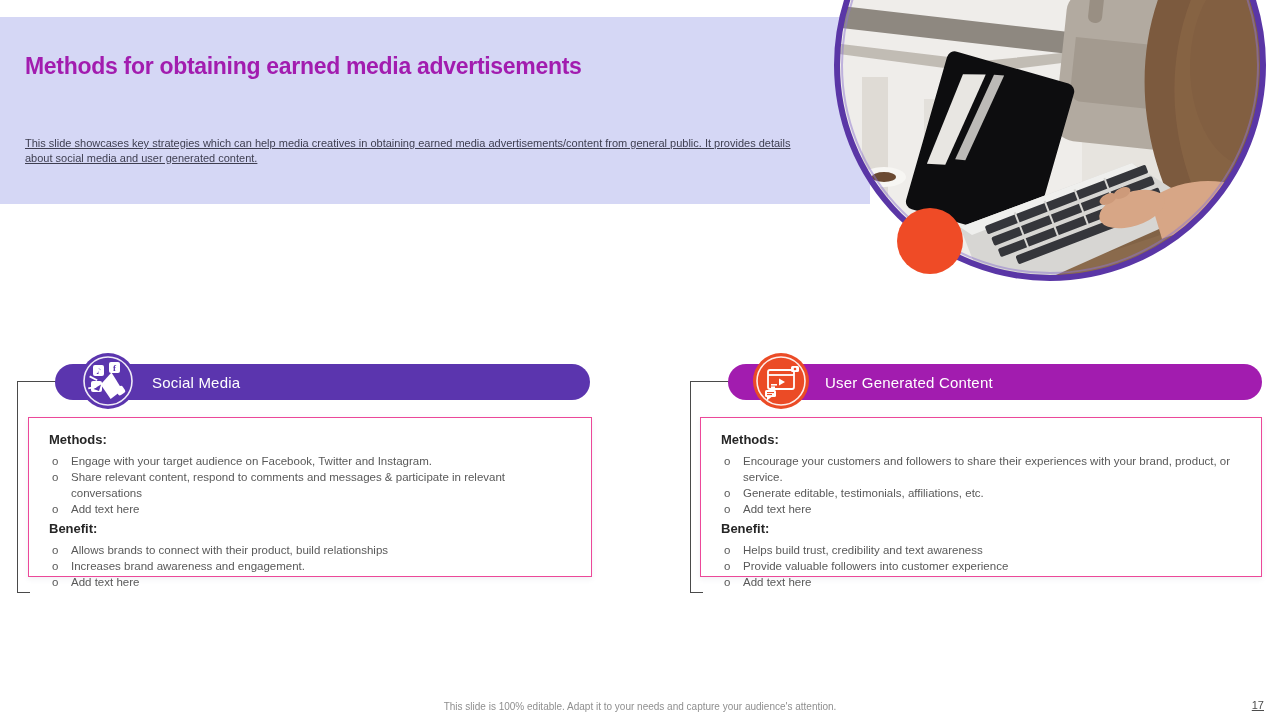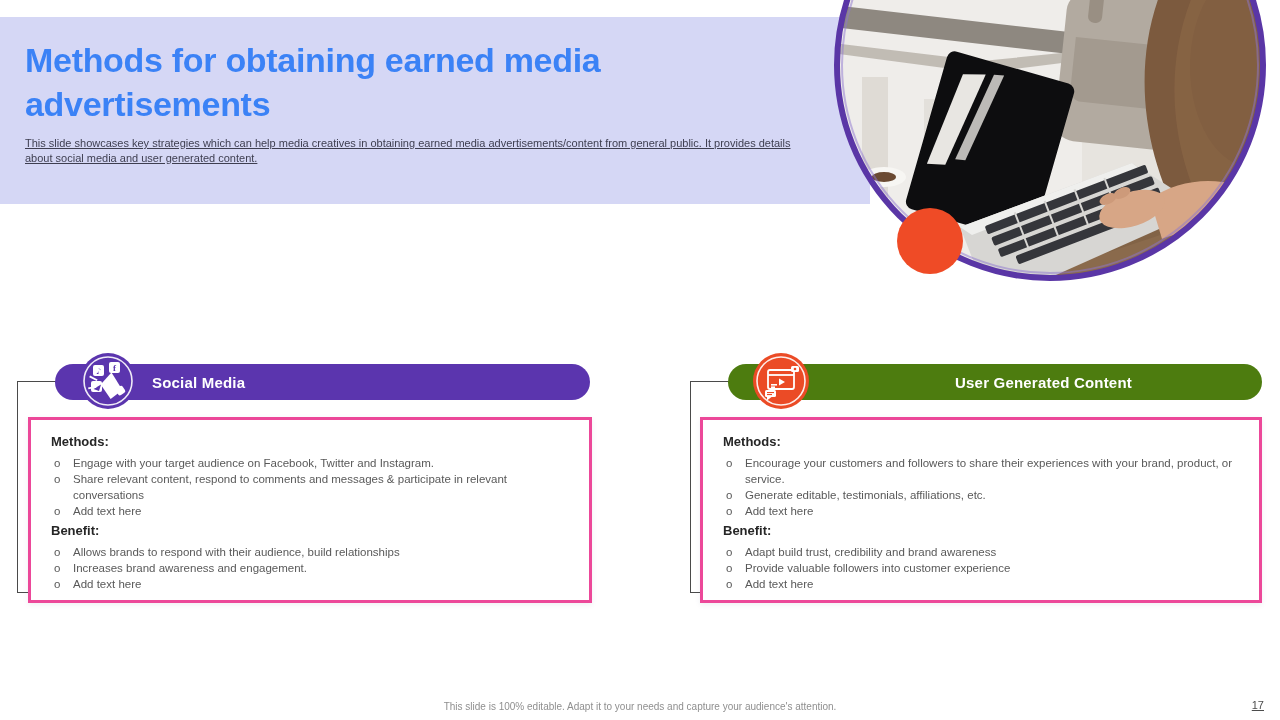--- a/index.html
+++ b/index.html
@@ -1,49 +1,49 @@
 <!DOCTYPE html>
 <html><head>
 <meta charset="utf-8">
 <style>
   html,body{margin:0;padding:0;background:#ffffff;}
   .slide{position:relative;width:1280px;height:720px;background:#ffffff;overflow:hidden;
          font-family:"Liberation Sans",sans-serif;}
 
   
   .band{position:absolute;left:0;top:17px;width:870px;height:187px;background:#d5d7f5;z-index:1;}
-  .title{position:absolute;left:25px;top:38px;width:660px;margin:0;
-         font-size:34px;line-height:44px;font-weight:700;color:#3b82f6;letter-spacing:-0.3px;z-index:2;}
+  .title{position:absolute;left:25px;top:44px;width:660px;margin:0;
+         font-size:23px;line-height:44px;font-weight:700;color:#a21caf;letter-spacing:-0.3px;z-index:2;}
   .subtitle{position:absolute;left:25px;top:136px;width:766px;margin:0;
             font-size:11px;line-height:15px;color:#3e3e50;z-index:2;text-decoration:underline;}
 
   
   .hero{position:absolute;left:832px;top:-153px;width:436px;height:436px;z-index:3;}
   .accent-dot{position:absolute;left:897px;top:208px;width:66px;height:66px;border-radius:50%;
               background:#ef4b26;z-index:4;}
 
   
   .bracket{position:absolute;top:381px;width:38px;height:211px;
            border-left:1px solid #4a4a4a;border-top:1px solid #4a4a4a;z-index:0;}
   .bracket.left{left:17px;}
   .bracket.right{left:690px;}
   .bracket .foot{position:absolute;left:-1px;bottom:0;width:13px;height:1px;background:#4a4a4a;}
 
   
   .pill{position:absolute;top:364px;height:36px;border-radius:18px;display:flex;align-items:center;
-        color:#ffffff;font-size:15px;font-weight:700;letter-spacing:0.2px;z-index:1;}
+        color:#ffffff;font-size:15px;font-weight:400;letter-spacing:0.2px;z-index:1;}
   .pill.purple{left:55px;width:535px;background:#5b35ae;padding-left:97px;box-sizing:border-box;}
-  .pill.orange{left:728px;width:534px;background:#4d7c0f;padding-left:97px;box-sizing:border-box;justify-content:center;}
+  .pill.orange{left:728px;width:534px;background:#a21caf;padding-left:97px;box-sizing:border-box;}
 
   .badge{position:absolute;top:353px;width:56px;height:56px;z-index:2;}
   .badge.left{left:80px;}
   .badge.right{left:753px;}
 
   
-  .card{position:absolute;top:417px;height:186px;background:#ffffff;border:3px solid #ec4899;
+  .card{position:absolute;top:417px;height:160px;background:#ffffff;border:1px solid #ec4899;
         box-shadow:0 2px 5px rgba(110,110,140,0.10);box-sizing:border-box;padding:12px 20px;z-index:1;}
   .card.leftc{left:28px;width:564px;}
   .card.rightc{left:700px;width:562px;}
   .sec-head{font-size:13px;font-weight:700;color:#262626;margin:2px 0 6px 0;}
   .sec-head.second{margin-top:4px;}
   .bullet{display:flex;font-size:11.5px;color:#595959;line-height:16px;}
   .bullet .mk{width:19px;flex:none;padding-left:3px;}
   .bullet .bt{flex:1;}
 
   
@@ -160,21 +160,21 @@
       <span class="mk">o</span>
       <span class="bt">Share relevant content, respond to comments and messages &amp; participate in relevant conversations</span>
     </div>
     <div class="bullet">
       <span class="mk">o</span>
       <span class="bt">Add text here</span>
     </div>
     <div class="sec-head second">Benefit:</div>
     <div class="bullet">
       <span class="mk">o</span>
-      <span class="bt">Allows brands to respond with their audience, build relationships</span>
+      <span class="bt">Allows brands to connect with their product, build relationships</span>
     </div>
     <div class="bullet">
       <span class="mk">o</span>
       <span class="bt">Increases brand awareness and engagement.</span>
     </div>
     <div class="bullet">
       <span class="mk">o</span>
       <span class="bt">Add text here</span>
     </div>
   </div>
@@ -214,21 +214,21 @@
       <span class="mk">o</span>
       <span class="bt">Generate editable, testimonials, affiliations, etc.</span>
     </div>
     <div class="bullet">
       <span class="mk">o</span>
       <span class="bt">Add text here</span>
     </div>
     <div class="sec-head second">Benefit:</div>
     <div class="bullet">
       <span class="mk">o</span>
-      <span class="bt">Adapt build trust, credibility and brand awareness</span>
+      <span class="bt">Helps build trust, credibility and text awareness</span>
     </div>
     <div class="bullet">
       <span class="mk">o</span>
       <span class="bt">Provide valuable followers into customer experience</span>
     </div>
     <div class="bullet">
       <span class="mk">o</span>
       <span class="bt">Add text here</span>
     </div>
   </div>

